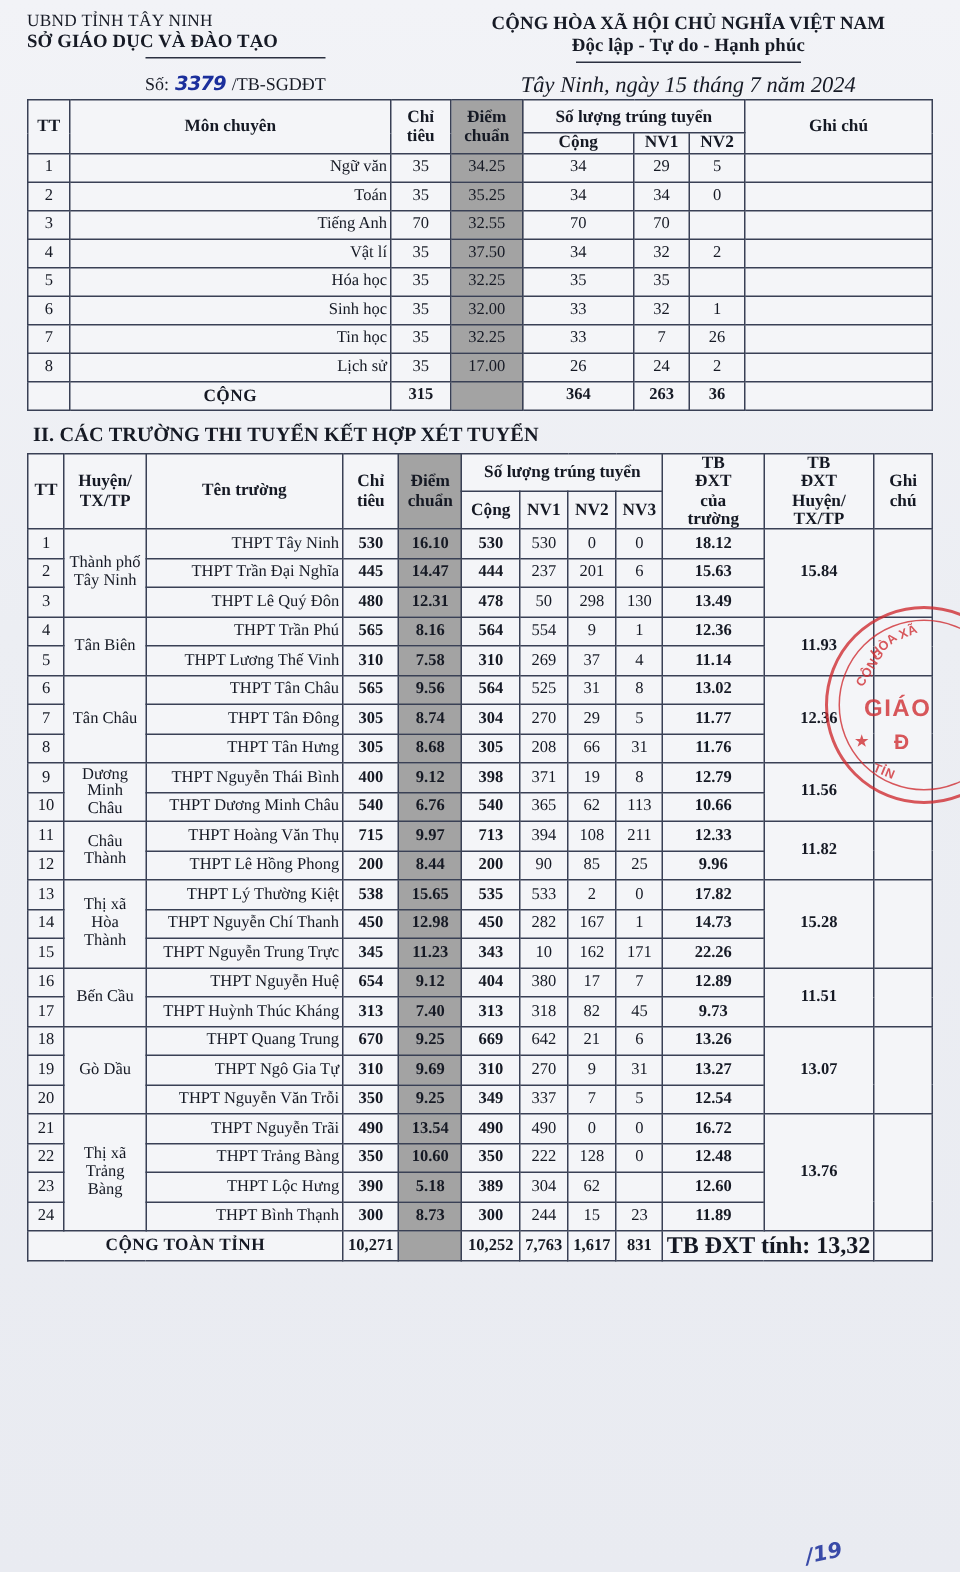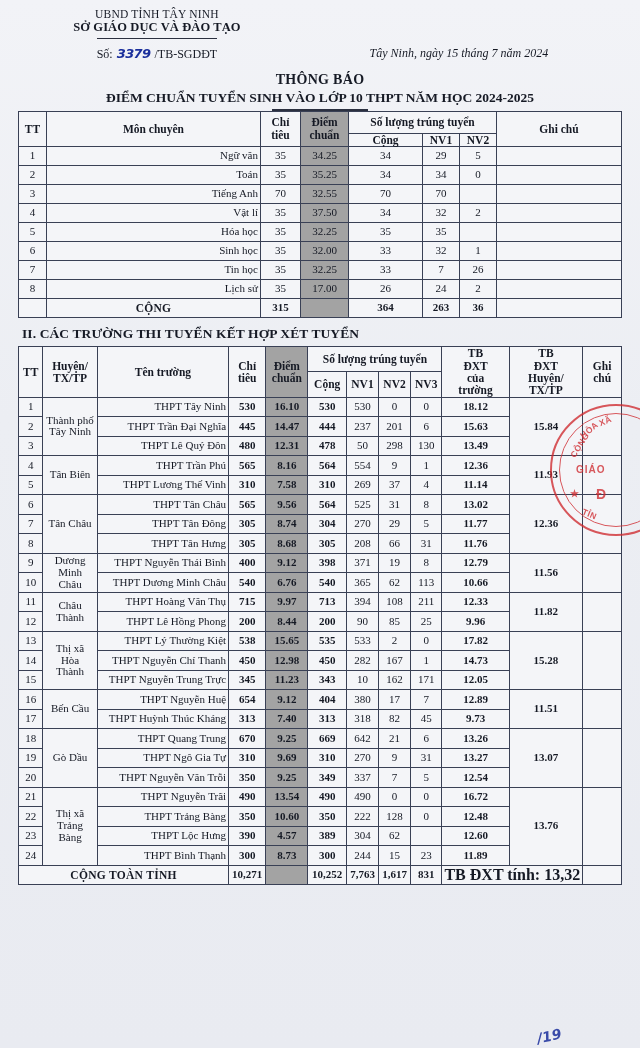--- a/index.html
+++ b/index.html
@@ -21,37 +21,37 @@
     background:
       linear-gradient(180deg, #f2f3f7 0%, #eceef3 40%, #e9ebf1 100%);
   }
 
   
   .letterhead {
     display: flex;
     width: 100%;
     padding-top: 2px;
   }
-  .lh-left { width: 46%; text-align: center; }
+  .lh-left { width: 46%; }
   .lh-right { width: 54%; text-align: center; }
   .lh-line1 { font-size: 11.5px; letter-spacing: .2px; }
   .lh-line2 { font-size: 12.5px; font-weight: bold; letter-spacing: .1px; }
   .lh-rule {
     width: 120px; height: 1.4px; background: #2b3040;
     margin: 3px auto 0 auto;
   }
   .lh-rule.wide { width: 150px; }
 
   .subline {
     display: flex;
     width: 100%;
     margin-top: 7px;
   }
   .sl-left { width: 46%; text-align: center; font-size: 12px; }
-  .sl-right { width: 54%; text-align: center; font-size: 12px; font-style: italic; }
+  .sl-right { width: 54%; text-align: center; font-size: 15px; font-style: italic; }
   .docnum {
     font-family: "DejaVu Sans", sans-serif;
     color: #1b2f9c;
     font-weight: bold;
     font-size: 13px;
     font-style: italic;
     letter-spacing: -0.6px;
     padding: 0 1px;
   }
 
@@ -147,21 +147,21 @@
     position: absolute;
     font-size: 8.5px;
     letter-spacing: .5px;
     white-space: nowrap;
   }
   .sa1 { left: 14px; top: 34px; transform: rotate(-58deg); }
   .sa2 { left: 27px; top: 19px; transform: rotate(-40deg); }
   .sa3 { left: 47px; top: 10px; transform: rotate(-22deg); }
   .sa-center {
     position: absolute; left: 24px; top: 58px;
-    font-size: 10px; letter-spacing: 1px;
+    font-size: 16px; letter-spacing: 1px;
   }
   .sa-star {
     position: absolute; left: 18px; top: 82px; font-size: 10px;
   }
   .sa-d {
     position: absolute; left: 44px; top: 80px; font-size: 14px;
   }
   .sa-bottom {
     position: absolute; left: 30px; top: 103px;
     font-size: 8.5px; transform: rotate(22deg);
@@ -185,36 +185,36 @@
 <body>
 
 <div class="page">
 
   <div class="letterhead">
     <div class="lh-left">
       <div class="lh-line1">UBND TỈNH TÂY NINH</div>
       <div class="lh-line2">SỞ GIÁO DỤC VÀ ĐÀO TẠO</div>
       <div class="lh-rule"></div>
     </div>
+    <div class="lh-right">
+      <div class="lh-line2">CỘNG HÒA XÃ HỘI CHỦ NGHĨA VIỆT NAM</div>
+      <div class="lh-line2">Độc lập - Tự do - Hạnh phúc</div>
+      <div class="lh-rule wide"></div>
+    </div>
   </div>
 
   <div class="subline">
     <div class="sl-left">
       <span>Số:</span>
       <span class="docnum">3379</span>
       <span>/TB-SGDĐT</span>
     </div>
     <div class="sl-right">Tây Ninh, ngày 15 tháng 7 năm 2024</div>
   </div>
 
-  <div class="title-block">
-    <div class="title-1">THÔNG BÁO</div>
-    <div class="title-2">ĐIỂM CHUẨN TUYỂN SINH VÀO LỚP 10 THPT NĂM HỌC 2024-2025</div>
-    <div class="title-rule"></div>
-  </div>
 
 
   <table class="t1">
     <thead>
       <tr>
         <th class="c-tt" rowspan="2">TT</th>
         <th class="c-mon" rowspan="2">Môn chuyên</th>
         <th class="c-chi" rowspan="2">
           <div>Chỉ</div>
           <div>tiêu</div>
@@ -560,21 +560,21 @@
         </tr>
         <tr>
           <td class="d-tt">15</td>
           <td class="d-ten left">THPT Nguyễn Trung Trực</td>
           <td class="d-chi b">345</td>
           <td class="d-diem shade b">11.23</td>
           <td class="d-cong b">343</td>
           <td class="d-nv">10</td>
           <td class="d-nv">162</td>
           <td class="d-nv">171</td>
-          <td class="d-tbtr b">12.05</td>
+          <td class="d-tbtr b">22.26</td>
         </tr>
         <tr>
           <td class="d-tt">16</td>
           <td class="d-huyen" rowspan="2">
             <div>Bến Cầu</div>
           </td>
           <td class="d-ten left">THPT Nguyễn Huệ</td>
           <td class="d-chi b">654</td>
           <td class="d-diem shade b">9.12</td>
           <td class="d-cong b">404</td>
@@ -660,21 +660,21 @@
           <td class="d-cong b">350</td>
           <td class="d-nv">222</td>
           <td class="d-nv">128</td>
           <td class="d-nv">0</td>
           <td class="d-tbtr b">12.48</td>
         </tr>
         <tr>
           <td class="d-tt">23</td>
           <td class="d-ten left">THPT Lộc Hưng</td>
           <td class="d-chi b">390</td>
-          <td class="d-diem shade b">4.57</td>
+          <td class="d-diem shade b">5.18</td>
           <td class="d-cong b">389</td>
           <td class="d-nv">304</td>
           <td class="d-nv">62</td>
           <td class="d-nv"></td>
           <td class="d-tbtr b">12.60</td>
         </tr>
         <tr>
           <td class="d-tt">24</td>
           <td class="d-ten left">THPT Bình Thạnh</td>
           <td class="d-chi b">300</td>

